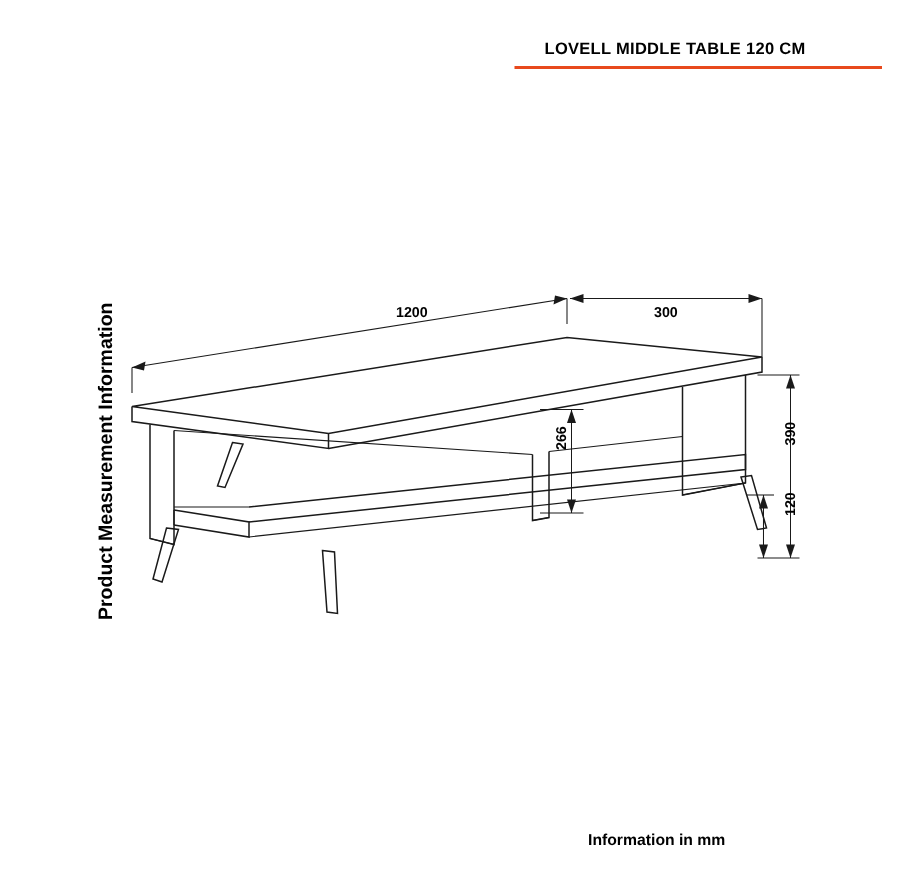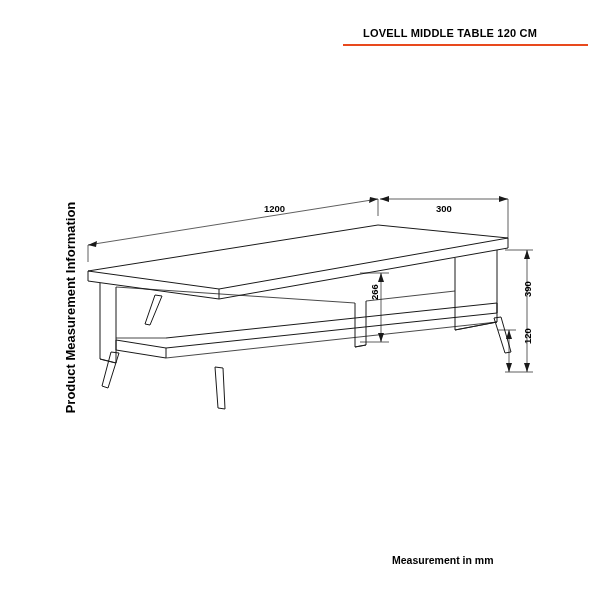--- a/index.html
+++ b/index.html
@@ -172,15 +172,15 @@
       <polygon class="ln" points="155,295 162,296 150,325 145,324"></polygon>
     </g>
   </svg>
 
   <div class="dim-label dim-w-main">1200</div>
   <div class="dim-label dim-w-depth">300</div>
   <div class="dim-label dim-390 rot">390</div>
   <div class="dim-label dim-266 rot">266</div>
   <div class="dim-label dim-120 rot">120</div>
 
-  <div class="footer-note">Measurement in mm</div>
+  <div class="footer-note">Information in mm</div>
 
 </div>
 
 </body></html>

